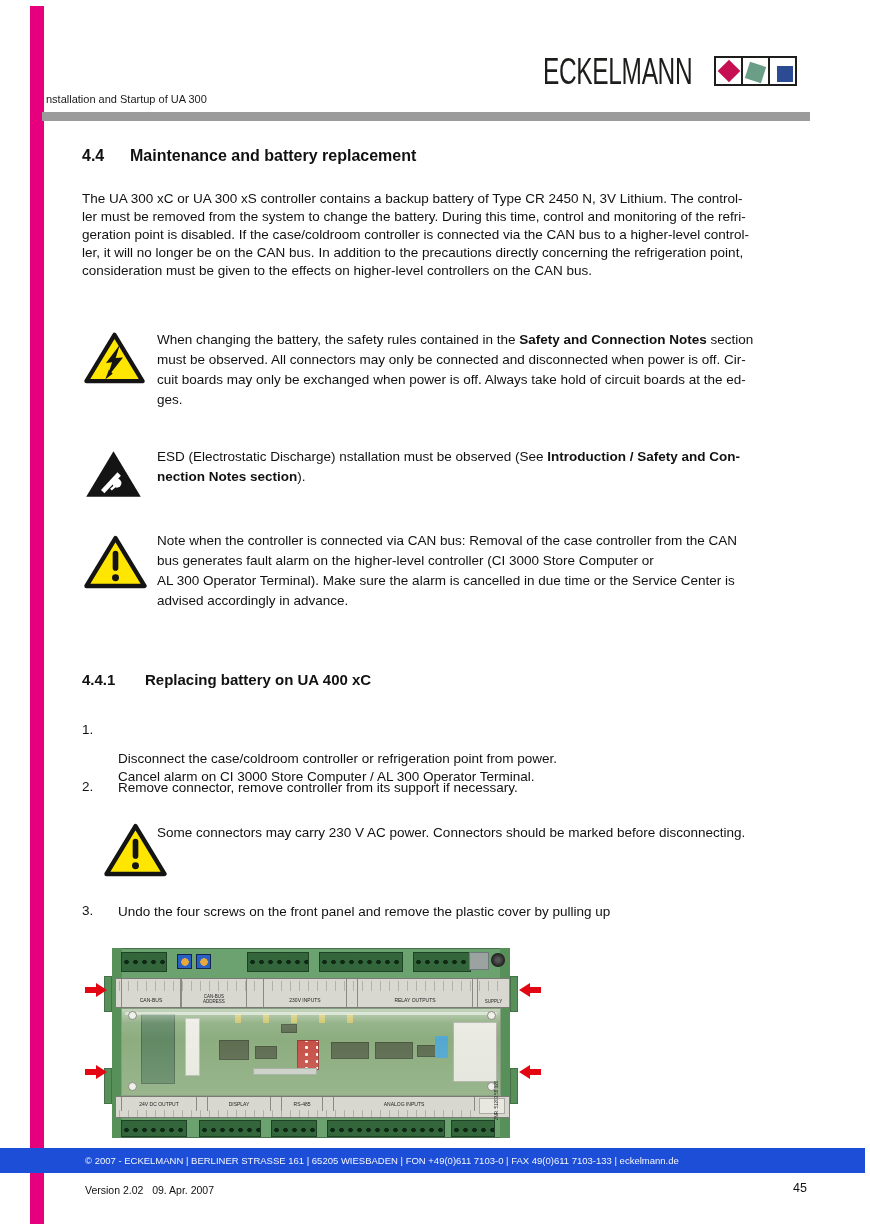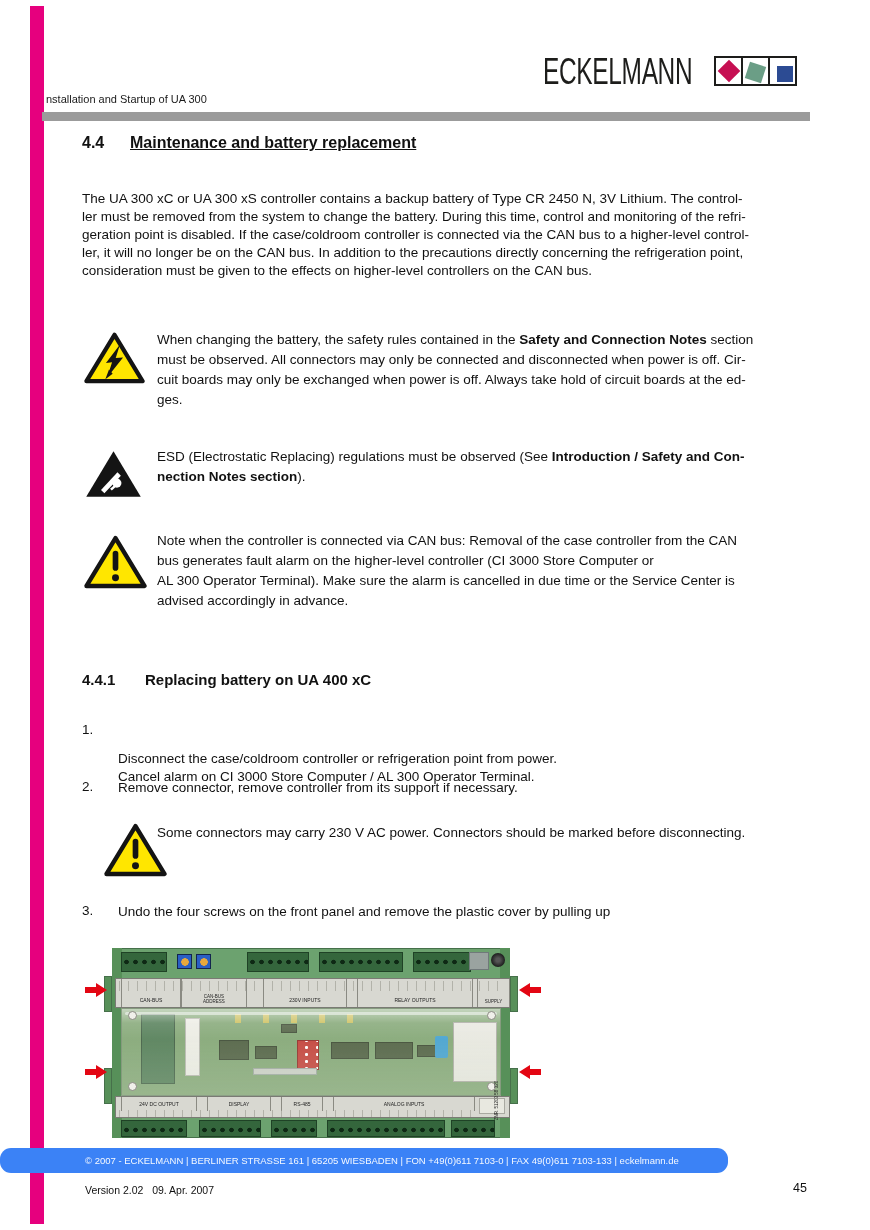--- a/index.html
+++ b/index.html
@@ -13,32 +13,32 @@
   .logo-text{position:absolute;left:0;top:-3px;font-size:36px;font-weight:400;color:#1d1d1b;
              transform:scaleX(0.68);transform-origin:left top;white-space:pre;letter-spacing:-0.5px;}
   .logo-mark{position:absolute;left:171px;top:2px;width:83px;height:30px;border:2px solid #1d1d1b;
              display:flex;box-sizing:border-box;background:#fff;}
   .logo-cell{flex:1;border-right:2px solid #1d1d1b;position:relative;display:flex;align-items:center;justify-content:center;}
   .logo-cell:last-child{border-right:none;}
   .sq-magenta{width:16px;height:16px;background:#C60F52;transform:rotate(45deg);}
   .sq-green{width:17px;height:17px;background:#6B9E86;transform:rotate(18deg);position:relative;top:1px;}
   .sq-blue{width:16px;height:16px;background:#2C4B93;position:absolute;right:2px;bottom:2px;}
   
-  .h1{position:absolute;left:82px;top:134px;font-size:16px;font-weight:bold;text-decoration:underline;}
+  .h1{position:absolute;left:82px;top:147px;font-size:16px;font-weight:bold;}
   .h1 .num{display:inline-block;width:48px;}
   .h2{position:absolute;left:82px;top:671px;font-size:15px;font-weight:bold;}
   .h2 .num{display:inline-block;width:63px;}
   .bodytext{font-size:13.5px;line-height:18px;white-space:pre-line;}
   .intro{position:absolute;left:82px;top:190px;width:740px;}
   .warn-text{position:absolute;left:157px;width:668px;font-size:13.5px;line-height:20px;white-space:pre-line;}
   .warn-icon{position:absolute;}
   .step-num{position:absolute;left:82px;font-size:13.5px;}
   .step-text{position:absolute;left:118px;width:690px;}
   
-  .footer-bar{position:absolute;left:0;top:1148px;width:728px;height:25px;background:#3b82f6;border-radius:11px;}
+  .footer-bar{position:absolute;left:0;top:1148px;width:865px;height:25px;background:#1d4ed8;}
   .footer-text{position:absolute;left:85px;top:0;line-height:25px;font-size:9.5px;color:rgba(255,255,255,0.95);white-space:pre;}
   .version-line{position:absolute;left:85px;top:1184px;font-size:10.5px;white-space:pre;}
   .page-num{position:absolute;left:793px;top:1181px;font-size:12.5px;}
   
   .board{position:absolute;left:85px;top:948px;width:458px;height:192px;}
   .board *{position:absolute;box-sizing:border-box;}
   .b-body{left:27px;top:0;width:398px;height:190px;background:#6CA26F;border:1px solid #46704A;}
   .rail-l{left:27px;top:0;width:10px;height:190px;background:#579059;}
   .rail-r{left:415px;top:0;width:10px;height:190px;background:#579059;}
   .tab{width:8px;height:36px;background:#579059;border:1px solid #46704A;}
@@ -118,21 +118,21 @@
   <div class="warn-icon" style="left:85px;top:449px;">
     <svg width="57" height="50" viewBox="0 0 100 88">
       <polygon points="50,4 98,84 2,84" fill="#141414"></polygon>
       <polygon points="28,72 57,41 63,47 34,78" fill="#ffffff"></polygon>
       <circle cx="56" cy="60" r="8" fill="#ffffff"></circle>
       <polygon points="40,64 46,58 49,61 43,67" fill="#ffffff"></polygon>
       <polygon points="44,70 52,63 55,66 47,73" fill="#ffffff"></polygon>
       <polygon points="52,50 57,46 60,49 55,53" fill="#ffffff"></polygon>
     </svg>
   </div>
-  <div class="warn-text" style="top:447px;"><span>ESD (Electrostatic Replacing) regulations must be observed (See </span><span style="font-weight: bold;">Introduction / Safety and Con-
+  <div class="warn-text" style="top:447px;"><span>ESD (Electrostatic Discharge) nstallation must be observed (See </span><span style="font-weight: bold;">Introduction / Safety and Con-
 nection Notes section</span><span>).</span></div>
 
   <div class="warn-icon" style="left:84px;top:534px;">
     <svg class="w-tri" width="63" height="56" viewBox="0 0 100 88">
       <polygon class="tri" points="50,6 96,82 4,82"></polygon>
       <rect x="45.5" y="26" width="9" height="32" rx="4.5" fill="#141414"></rect>
       <circle cx="50" cy="69" r="5.5" fill="#141414"></circle>
     </svg>
   </div>
   <div class="warn-text" style="top:531px;">Note when the controller is connected via CAN bus: Removal of the case controller from the CAN

